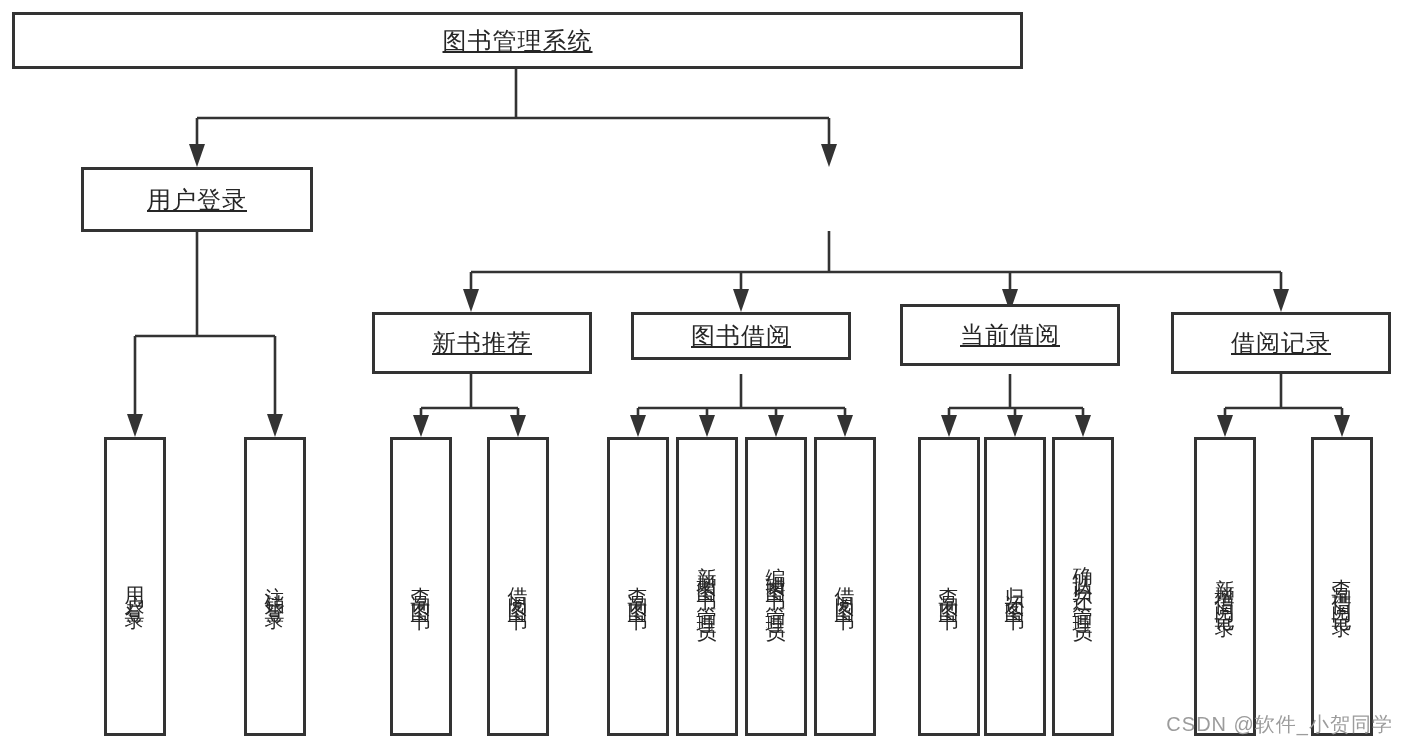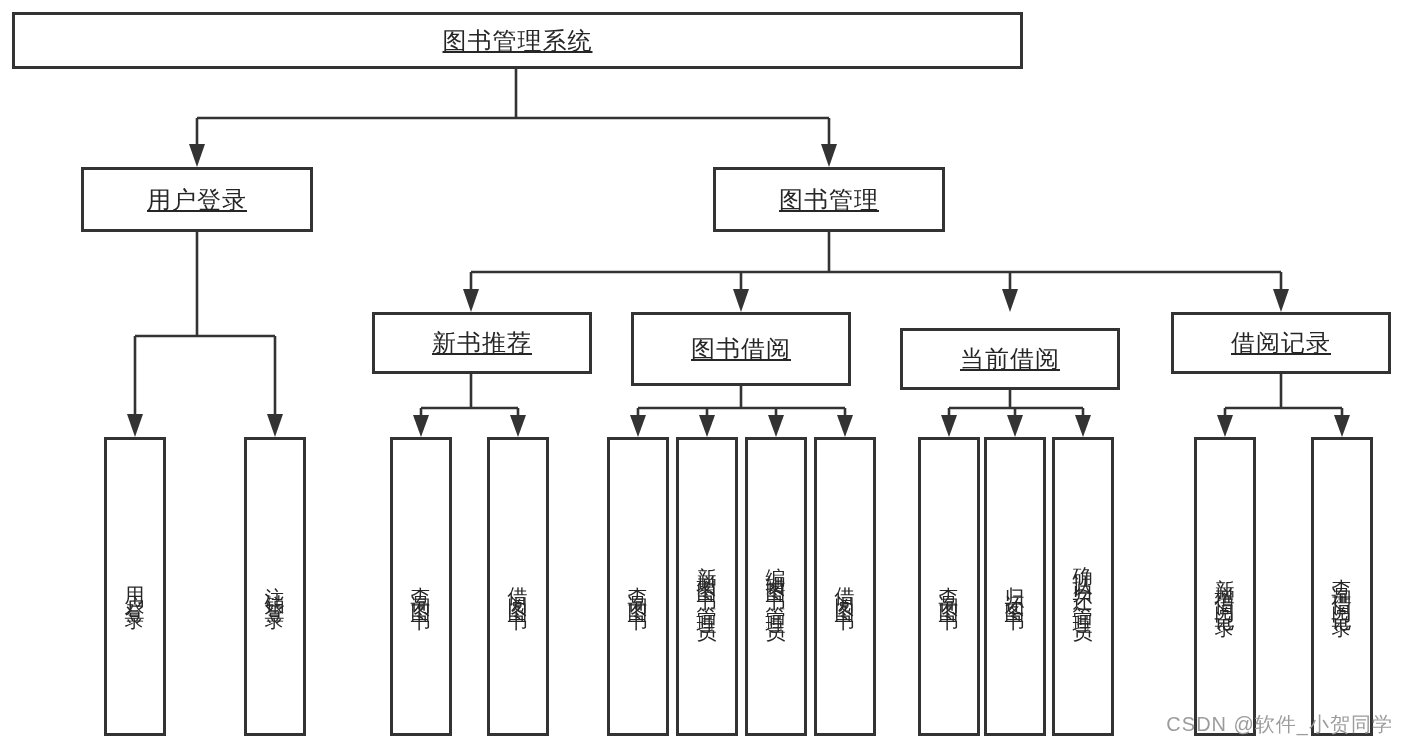--- a/index.html
+++ b/index.html
@@ -111,25 +111,24 @@
       <polygon points="1075,415 1091,415 1083,437"></polygon>
 
       <polygon points="1217,415 1233,415 1225,437"></polygon>
       <polygon points="1334,415 1350,415 1342,437"></polygon>
     </g>
   </svg>
 
   <div class="node" style="left:12px; top:12px; width:1011px; height:57px;">图书管理系统</div>
 
   <div class="node" style="left:81px; top:167px; width:232px; height:65px;">用户登录</div>
-  <div class="node" style="left:713px; top:167px; width:232px; height:65px;">图书管理</div>
 
   <div class="node" style="left:361px; top:312px; width:220px; height:62px;margin-left:11px;">新书推荐</div>
-  <div class="node" style="left:631px; top:312px; width:220px; height:74px;">图书借阅</div>
-  <div class="node" style="left:900px; top:328px; width:220px; height:62px;">当前借阅</div>
+  <div class="node" style="left:631px; top:312px; width:220px; height:48px;">图书借阅</div>
+  <div class="node" style="left:900px; top:304px; width:220px; height:62px;">当前借阅</div>
   <div class="node" style="left:1171px; top:312px; width:220px; height:62px;">借阅记录</div>
 
   <div class="vnode" style="left:104px;">
     <span class="vlabel">用户登录</span>
   </div>
   <div class="vnode" style="left:244px;">
     <span class="vlabel">注销登录</span>
   </div>
 
   <div class="vnode" style="left:390px;">

